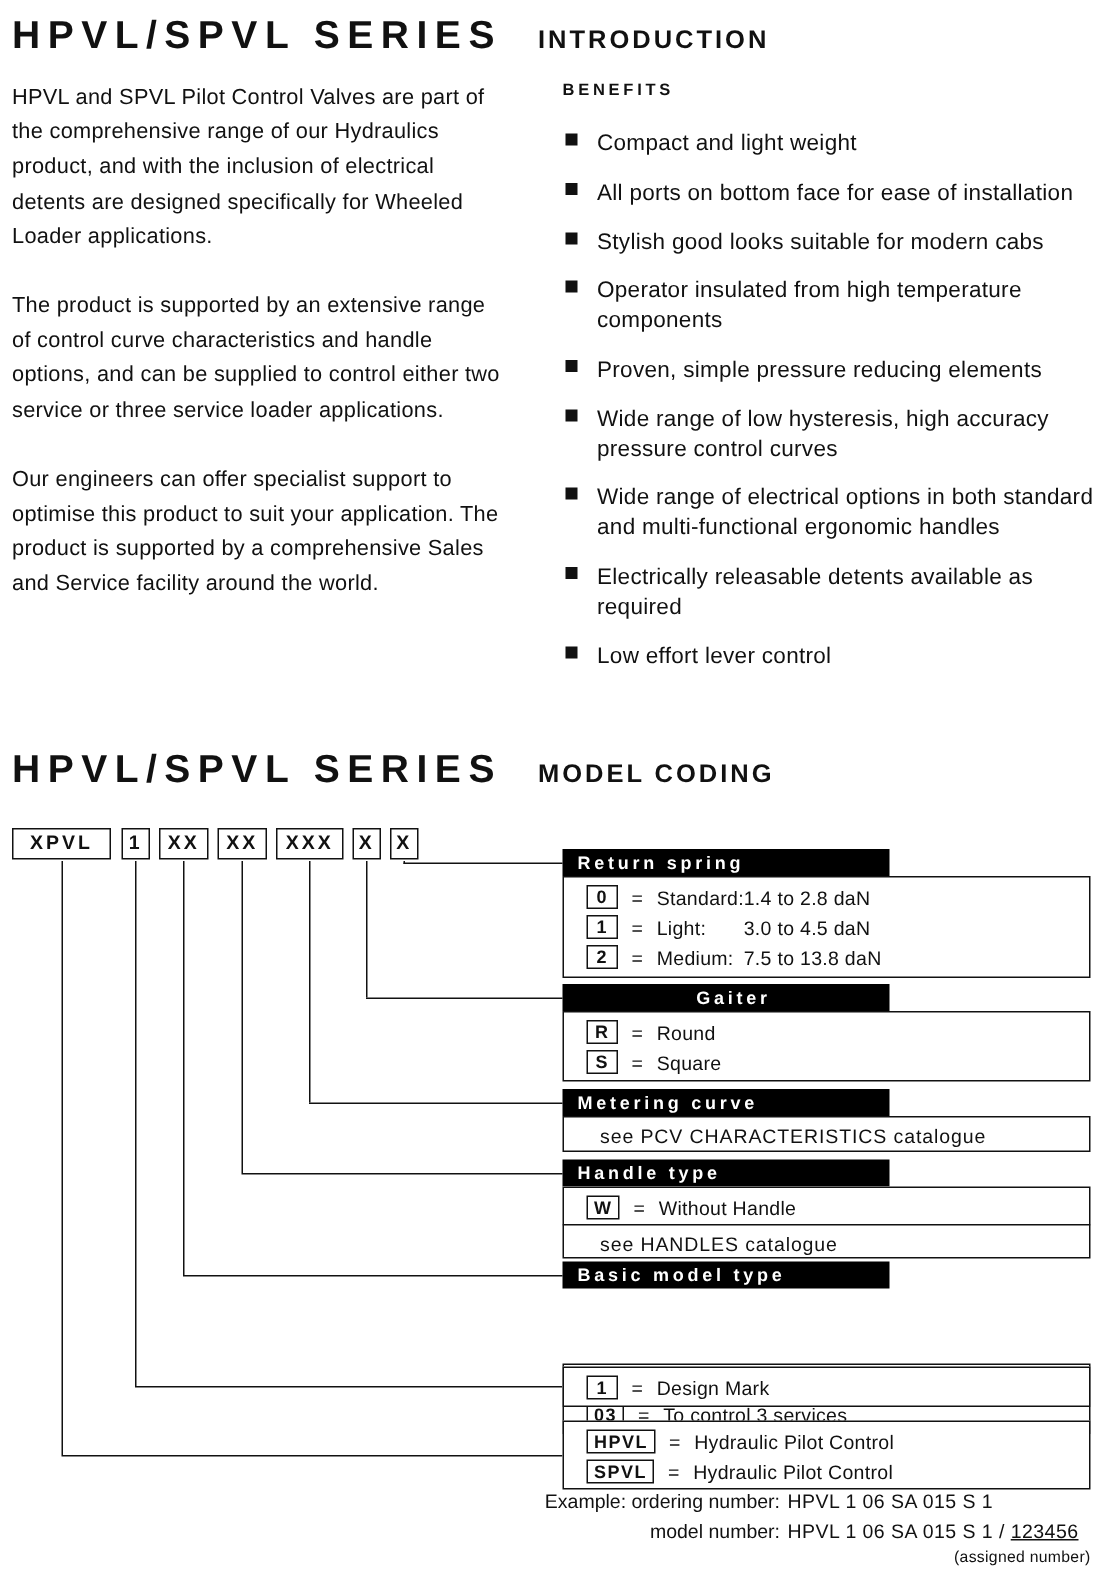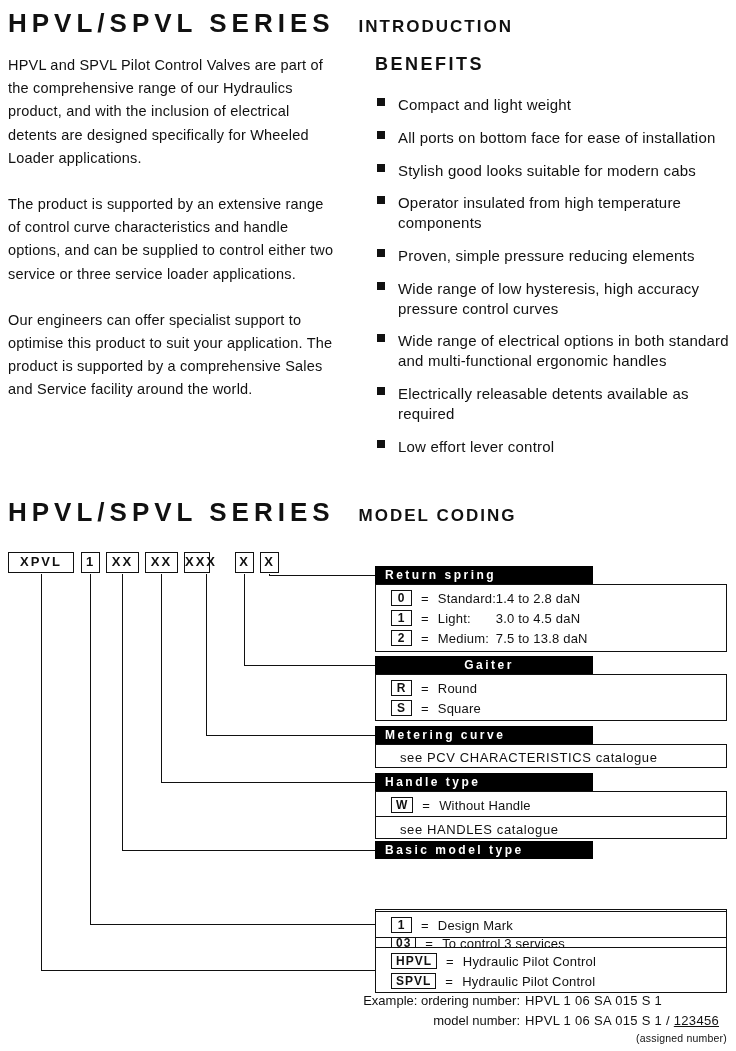--- a/index.html
+++ b/index.html
@@ -13,21 +13,21 @@
 
   .title-row { position:absolute; display:flex; align-items:baseline; white-space:nowrap; }
   .series-title { font-size:26px; font-weight:700; letter-spacing:5px; }
   .section-label { font-size:17px; font-weight:600; letter-spacing:2px; margin-left:24px; }
 
   .intro-col { position:absolute; top:54px; left:8px; width:330px; }
   .sub-heading { font-size:13px; font-weight:600; letter-spacing:3px; margin-bottom:20px; }
   .intro-col p { font-size:14.5px; line-height:1.6; letter-spacing:0.2px; margin-bottom:23px; }
 
   .benefits-col { position:absolute; top:54px; left:375px; width:354px; }
-  .benefits-col .sub-heading { font-size:18px; letter-spacing:2.5px; }
+  .benefits-col .sub-heading { font-size:11px; letter-spacing:2.5px; }
   .benefit { display:flex; margin-bottom:13px; font-size:15px; line-height:1.32; letter-spacing:0.2px; }
   .bullet { width:8px; height:8px; background:#111; flex:0 0 8px; margin:3px 13px 0 2px; }
 
   .code-box {
     position:absolute; top:552px; height:21px;
     border:1.5px solid #111; text-align:center;
     font-size:13px; font-weight:600; letter-spacing:2px; line-height:18px;
     background:#fff;
   }
   .vline, .hline { position:absolute; background:#111; }
@@ -115,21 +115,21 @@
 
   <div class="title-row" style="top:497px; left:8px;">
     <span class="series-title">HPVL/SPVL SERIES</span>
     <span class="section-label">MODEL CODING</span>
   </div>
 
   <div class="code-box" style="left:8px; width:66px;">XPVL</div>
   <div class="code-box" style="left:81px; width:19px;">1</div>
   <div class="code-box" style="left:106px; width:33px;">XX</div>
   <div class="code-box" style="left:145px; width:33px;">XX</div>
-  <div class="code-box" style="left:184px; width:26px;">XXX</div>
+  <div class="code-box" style="left:184px; width:45px;">XXX</div>
   <div class="code-box" style="left:235px; width:19px;">X</div>
   <div class="code-box" style="left:260px; width:19px;">X</div>
 
   <div class="vline" style="left:269px; top:574px; height:2px;"></div>
   <div class="hline" style="left:269px; top:575px; width:106px;"></div>
   <div class="vline" style="left:244px; top:574px; height:91px;"></div>
   <div class="hline" style="left:244px; top:665px; width:131px;"></div>
   <div class="vline" style="left:206px; top:574px; height:161px;"></div>
   <div class="hline" style="left:206px; top:735px; width:169px;"></div>
   <div class="vline" style="left:161px; top:574px; height:208px;"></div>

